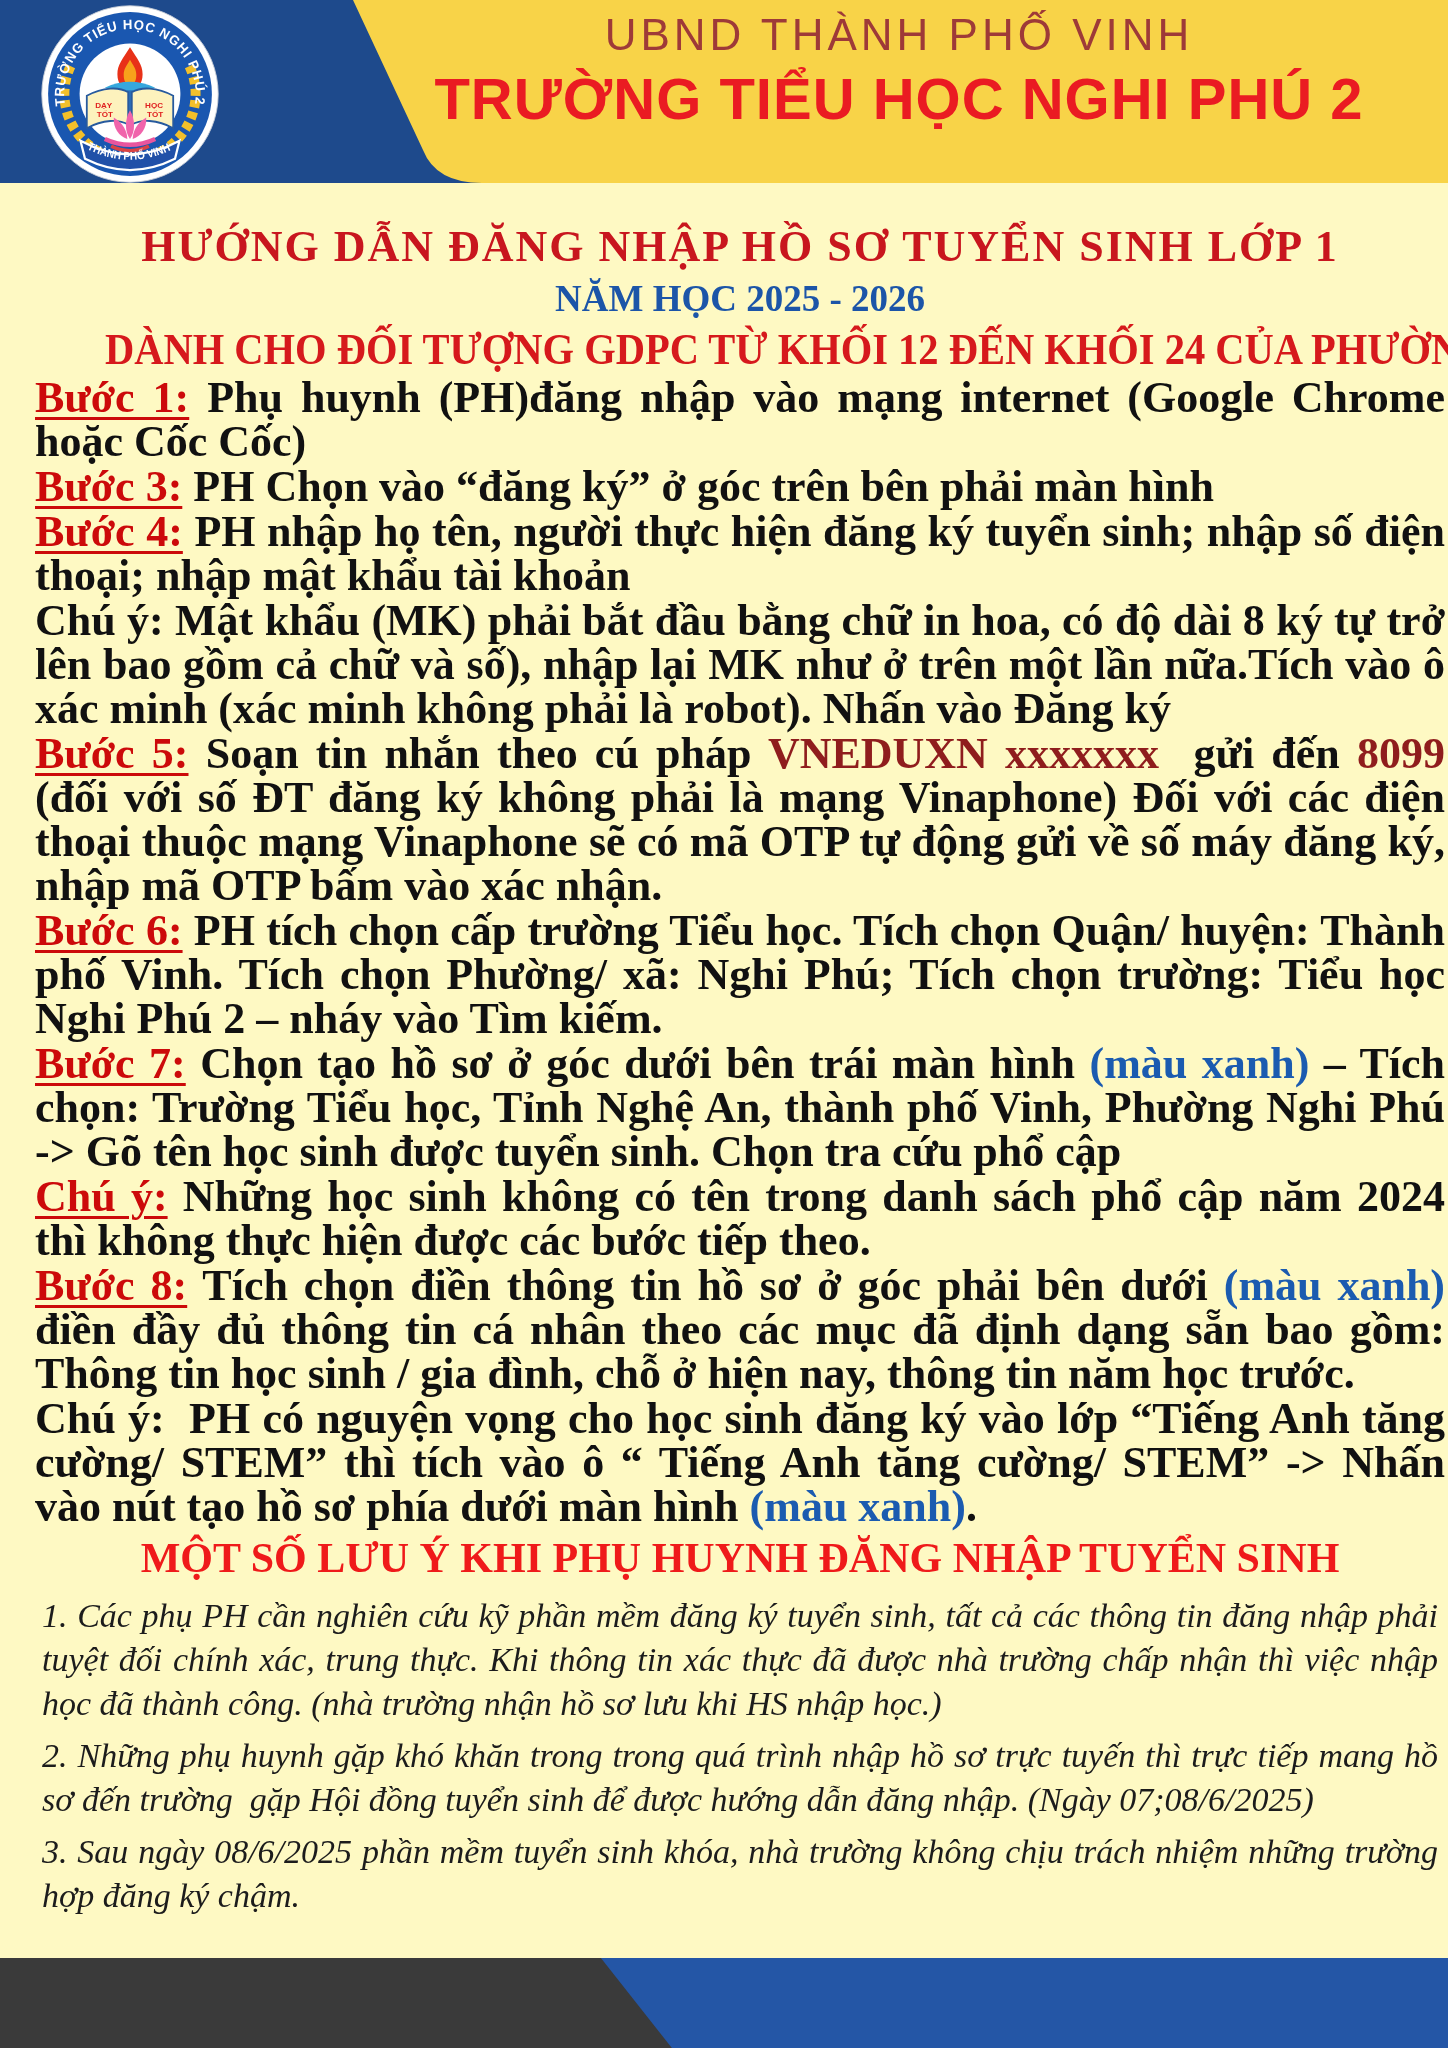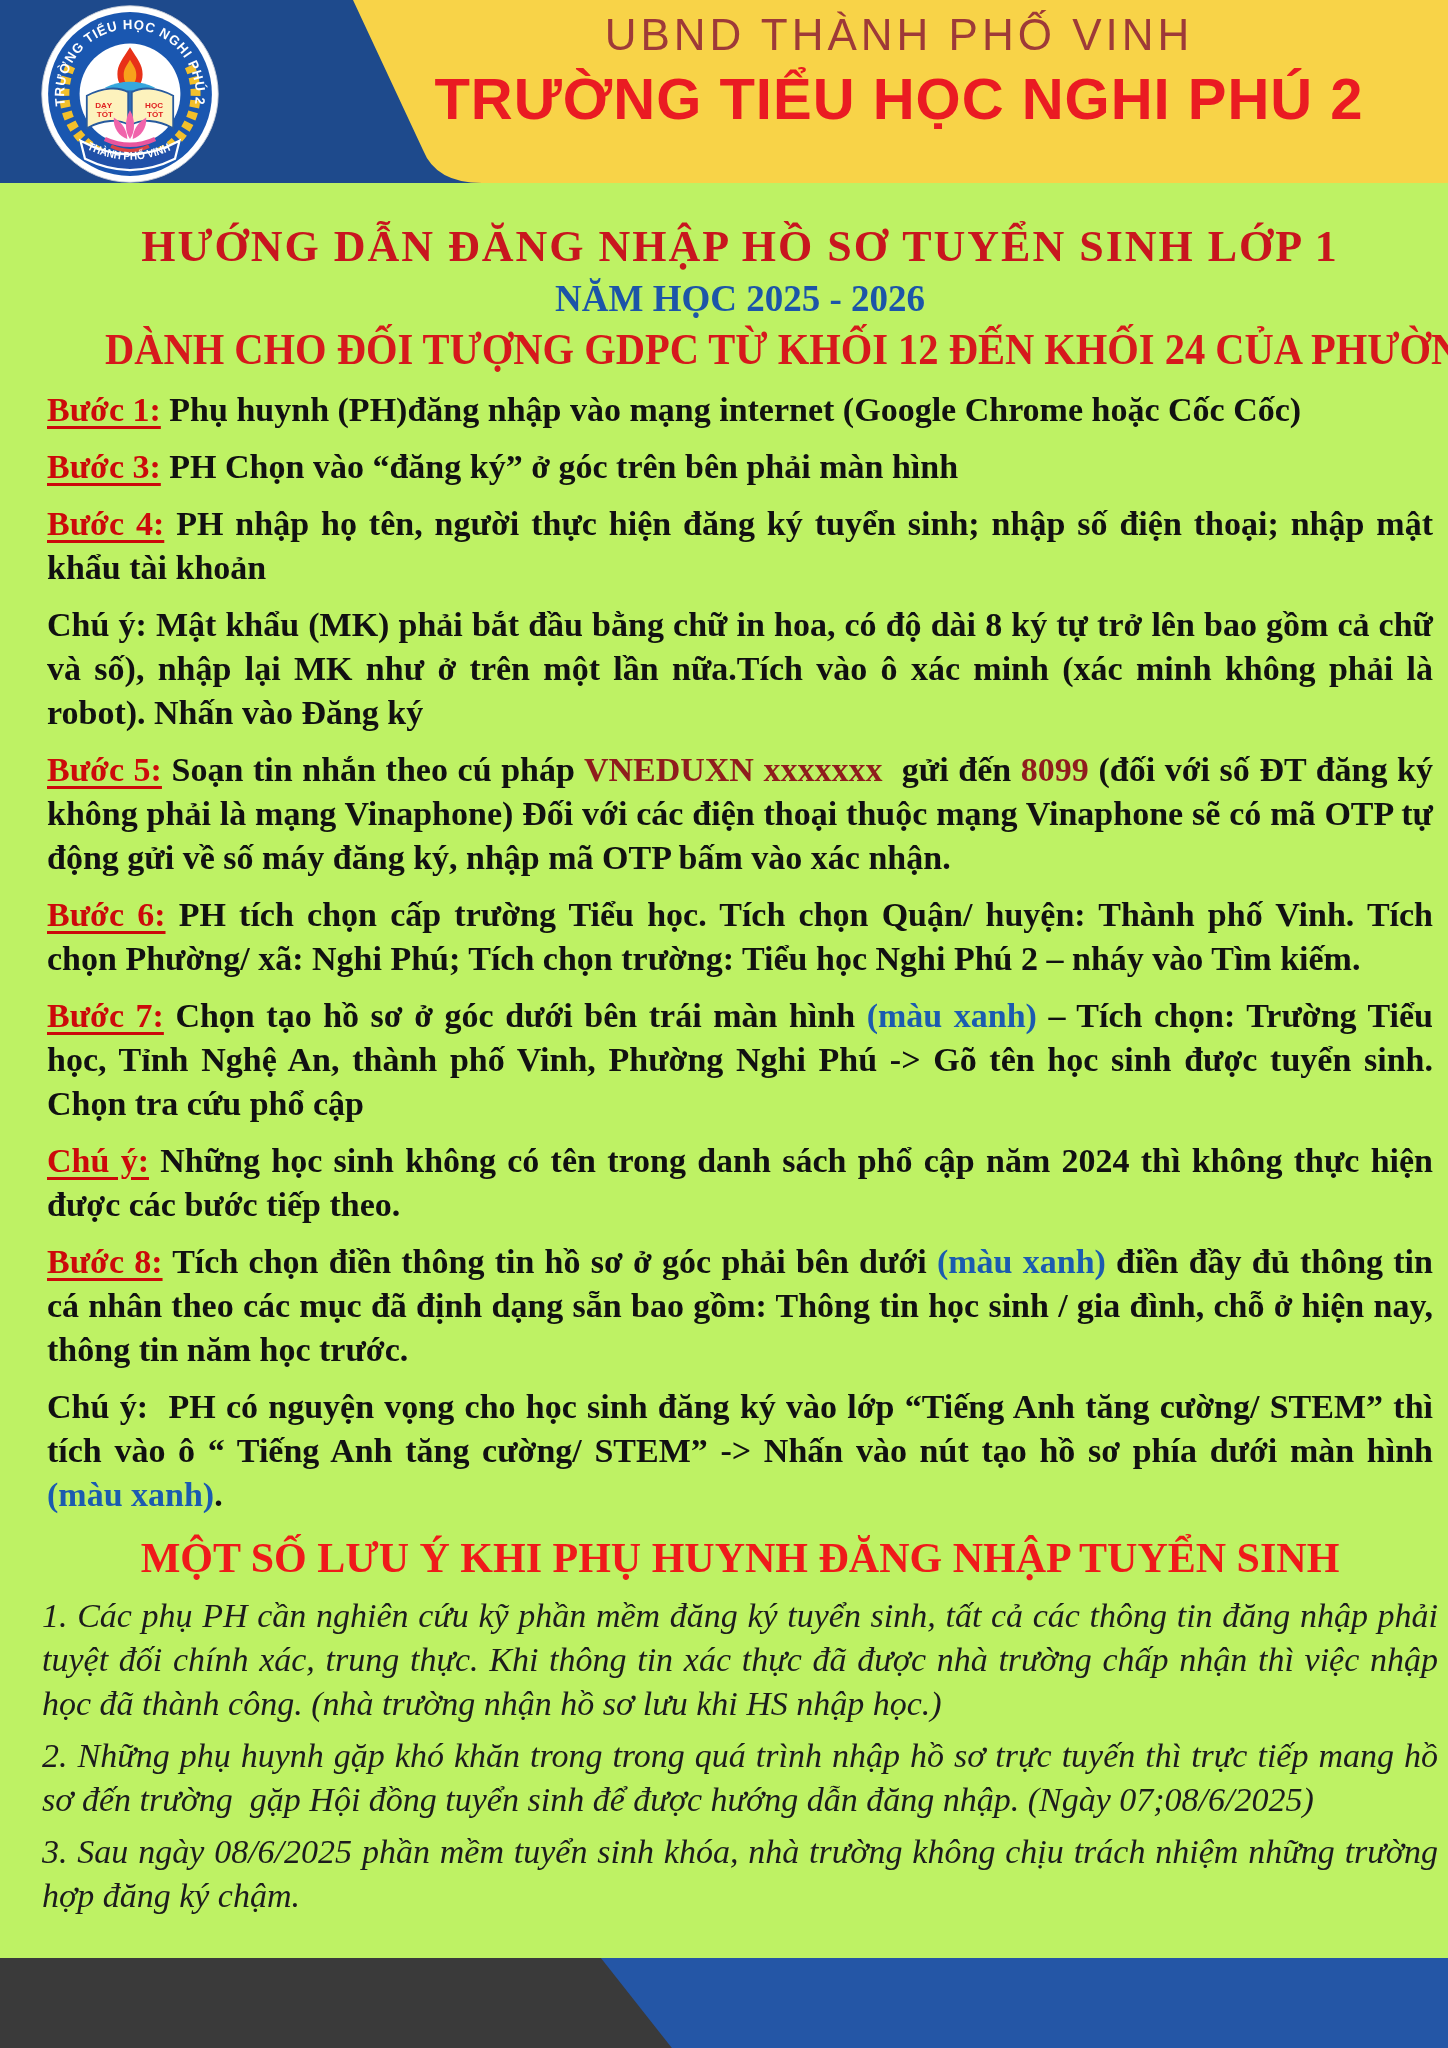--- a/index.html
+++ b/index.html
@@ -1,39 +1,39 @@
 <!DOCTYPE html>
 <html style="--header-blue: #1e4a8c; --header-yellow: #f8d348; --org-red: #9e3a38; --school-red: #ea1b22; --title-red: #c8161e; --year-blue: #1c55a8; --audience-red: #d6191c; --step-red: #cc0a0a; --link-red: #c00000; --sms-red: #8f1d1d; --inline-blue: #1b5bb0; --notes-heading-red: #ef1a1a; --body-black: #111111; --footer-blue: #2456a6; --footer-dark: #3a3a3a; --logo-ring-blue: #1a57b0; --logo-laurel-gold: #f3c02a;"><head>
 <meta charset="utf-8">
 <style>
   html,body{margin:0;padding:0;background:#e8e8e8;}
   .page{
     position:relative;width:1448px;height:2048px;margin:0 auto;
-    background:#bef264;overflow:hidden;
+    background:#fef9c3;overflow:hidden;
     font-family:"Liberation Serif","DejaVu Serif",serif;
   }
   
   .header{position:absolute;top:0;left:0;width:1448px;height:183px;background:var(--header-blue);}
   .header svg.bg{position:absolute;top:0;left:0;}
   .header-text{
     position:absolute;left:380px;right:30px;top:8px;text-align:center;
     font-family:"Liberation Sans","DejaVu Sans",sans-serif;
   }
   .org-name{font-size:44px;letter-spacing:4px;color:var(--org-red);font-weight:400;line-height:54px;}
   .school-name{font-size:58px;font-weight:700;color:var(--school-red);letter-spacing:1px;line-height:66px;margin-top:4px;}
   .logo{position:absolute;left:34px;top:4px;}
   
   .main{position:absolute;top:183px;left:0;width:1448px;padding:16px;color:var(--body-black);}
   .title{margin-top:20px;text-align:center;font-weight:700;font-size:44px;line-height:56px;letter-spacing:2px;color:var(--title-red);}
   .year{text-align:center;font-weight:700;font-size:37px;line-height:48px;color:var(--year-blue);}
   .audience{text-align:center;line-height:52px;height:52px;white-space:nowrap;}
   .audience>span{display:inline-block;transform:scaleX(.9);transform-origin:center;
     font-weight:700;font-size:45px;color:var(--audience-red);}
   .steps{padding:0 18px;}
-  .steps p{margin:13px;font-size:34px;line-height:44px;font-weight:700;text-align:justify;}
+  .steps p{margin:1px;font-size:44px;line-height:44px;font-weight:700;text-align:justify;}
   .steps .label{color:var(--step-red);text-decoration:underline;text-decoration-thickness:3px;text-underline-offset:5px;}
   .steps .red{color:var(--link-red);}
   .steps .dr{color:var(--sms-red);}
   .steps .dru{color:var(--sms-red);text-decoration-thickness:2px;text-underline-offset:4px;}
   .steps .blue{color:var(--inline-blue);}
   .notes-heading{text-align:center;font-weight:700;font-size:42px;line-height:56px;color:var(--notes-heading-red);}
   .notes{padding:0 18px;}
   .notes p{margin:8px;font-size:34px;line-height:44px;font-style:italic;font-weight:400;text-align:justify;color:#1c1c1c;}
   
   .footer{position:absolute;left:0;bottom:0;width:1448px;height:90px;background:var(--footer-blue);}

